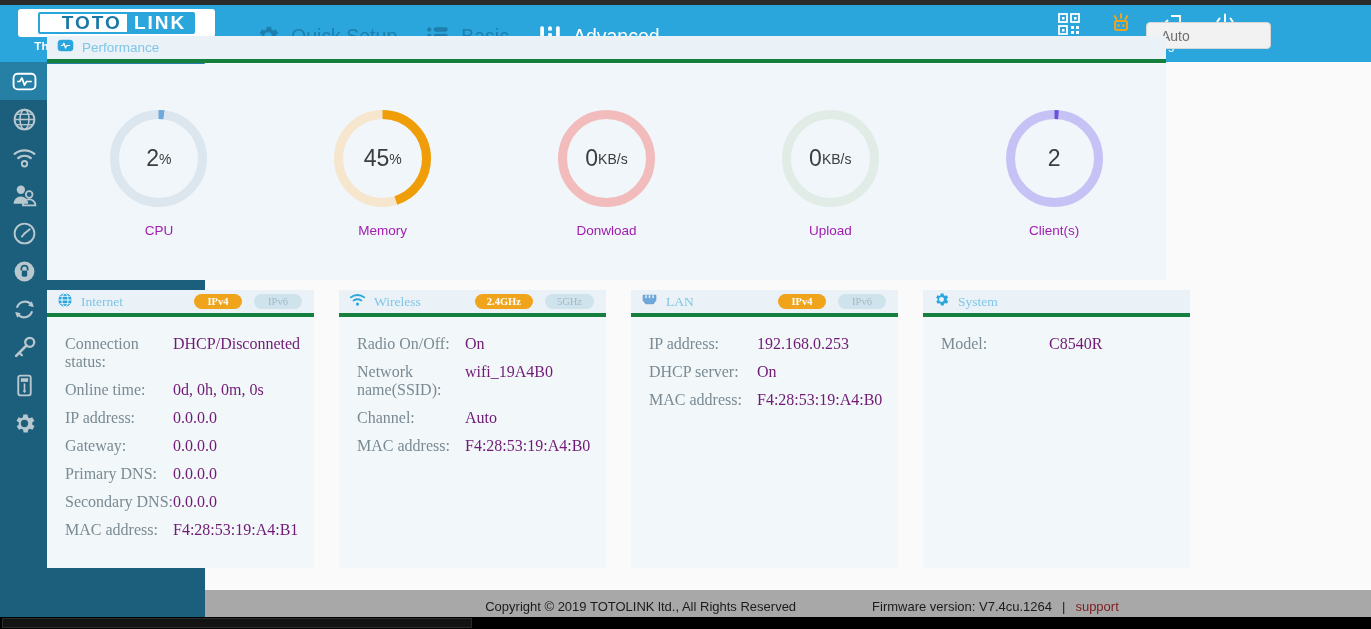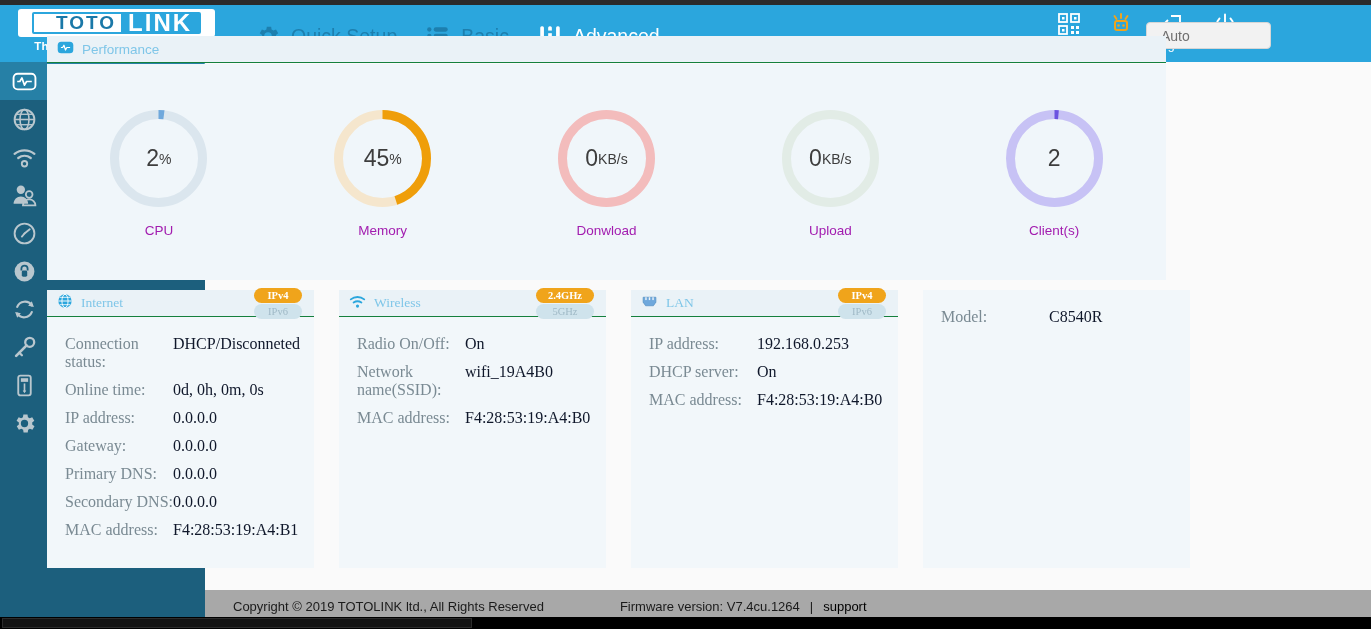--- a/index.html
+++ b/index.html
@@ -33,21 +33,21 @@
   .logo-inner {
     display: flex; align-items: center; gap: 0px;
     border: 2px solid #2ba6dd; border-radius: 2px; overflow: hidden;
     height: 22px;
   }
   .logo-toto {
     color: #1a78a8; font-weight: bold; font-size: 19px;
     letter-spacing: 2px; padding: 0 5px 0 22px; line-height: 18px;
   }
   .logo-link {
-    color: #ffffff; background: #2ba6dd; font-weight: bold; font-size: 24px;
+    color: #ffffff; background: #2ba6dd; font-weight: bold; font-size: 19px;
     letter-spacing: 2px; padding: 1px 7px 1px 7px; line-height: 18px;
   }
   .logo-tag {
     text-align: center; color: #ffffff; font-size: 11.5px; font-weight: bold;
     margin-top: 3px; letter-spacing: .1px;
   }
 
   
   .nav {
     position: absolute; left: 255px; top: 10px; height: 42px;
@@ -110,26 +110,26 @@
 
   
   .content {
     position: absolute; left: 205px; top: 62px;
     width: 1166px; height: 528px; background: #fafafa;
     overflow: hidden;
   }
   .panel-hd {
     height: 27px; display: flex; align-items: center;
     padding-left: 10px; background: #eaf2f7;
-    border-bottom: 1px solid #15803d;
+    border-bottom: 4px solid #15803d;
   }
   .panel-hd .ph-title {
     font-size: 13.5px; color: #7fc6e8; margin-left: 8px;
   }
-  .badges { margin-left: auto; display: flex; gap: 1px; padding-right: 12px; flex-direction: column; }
+  .badges { margin-left: auto; display: flex; gap: 12px; padding-right: 12px; }
   .badge {
     font-size: 10.5px; border-radius: 9px; padding: 2px 12px;
     color: #ffffff; background: #cfe3ec; min-width: 48px; text-align: center;
     cursor: pointer;
   }
   .badge.on { background: #f0a41b; font-weight: bold; }
   .badge.off { color: #9fb9c6; }
 
   
   .perf-hd {
@@ -164,33 +164,33 @@
     display: flex; gap: 25px; font-family: Liberation Serif, serif;
   }
   .info-panel {
     width: 267px; background: #f2f7fa; flex-shrink: 0;
   }
   .info-body { padding: 18px 0 0 18px; }
   .info-line {
     display: flex; margin-bottom: 10px; font-size: 16px; line-height: 18px;
   }
   .info-key { width: 108px; color: #7a8a93; flex-shrink: 0; }
-  .info-val { color: #0f172a; }
+  .info-val { color: #701a75; }
 
   
   .footer {
     position: absolute; left: 205px; top: 590px;
     width: 1166px; height: 32px; background: #a8a8a8;
-    display: flex; align-items: center; font-size: 13px; color: #1b1b1b;
+    display: flex; align-items: center; font-size: 13px; color: #1b1b1b; justify-content: center;
   }
   .footer .copy { margin-left: 28px; }
   .footer .fw { margin-left: 76px; }
   .footer .sep { margin: 0 10px; }
   .footer .support {
-    cursor: pointer; color: #000000;
+    cursor: pointer; color: #7f1d1d;
   }
   .hscroll-track {
     position: absolute; left: 0; bottom: 0; width: 1371px; height: 12px;
     background: #000000;
   }
   .hscroll-thumb {
     position: absolute; left: 2px; bottom: 1px; width: 470px; height: 10px;
     background: #131313; border: 1px solid #2c2c2c; cursor: pointer;
   }
   .bottom-left-fill {
@@ -570,20 +570,24 @@
       <div class="info-body">
         <div class="info-line">
           <span class="info-key">Radio On/Off:</span>
           <span class="info-val">On</span>
         </div>
         <div class="info-line">
           <span class="info-key">Network name(SSID):</span>
           <span class="info-val">wifi_19A4B0</span>
         </div>
         <div class="info-line">
+          <span class="info-key">Channel:</span>
+          <span class="info-val">Auto</span>
+        </div>
+        <div class="info-line">
           <span class="info-key">MAC address:</span>
           <span class="info-val">F4:28:53:19:A4:B0</span>
         </div>
       </div>
     </div>
 
     <div class="info-panel">
       <div class="panel-hd">
         <span>
           <svg width="17" height="17" viewBox="0 0 24 24">
@@ -609,20 +613,28 @@
           <span class="info-val">On</span>
         </div>
         <div class="info-line">
           <span class="info-key">MAC address:</span>
           <span class="info-val">F4:28:53:19:A4:B0</span>
         </div>
       </div>
     </div>
 
     <div class="info-panel">
+      <div class="panel-hd">
+        <span>
+          <svg width="17" height="17" viewBox="0 0 24 24">
+              <path fill="#2ba6dd" d="M19.4 13a7.6 7.6 0 000-2l2-1.6-2-3.4-2.4 1a7.6 7.6 0 00-1.7-1l-.4-2.6h-4l-.4 2.6a7.6 7.6 0 00-1.7 1l-2.4-1-2 3.4L6.6 11a7.6 7.6 0 000 2l-2 1.6 2 3.4 2.4-1c.5.4 1.1.8 1.7 1l.4 2.6h4l.4-2.6c.6-.2 1.2-.6 1.7-1l2.4 1 2-3.4-2.2-1.6zM12 15.5A3.5 3.5 0 1115.5 12 3.5 3.5 0 0112 15.5z"></path>
+            </svg>
+        </span>
+        <span class="ph-title">System</span>
+      </div>
       <div class="info-body">
         <div class="info-line">
           <span class="info-key">Model:</span>
           <span class="info-val">C8540R</span>
         </div>
       </div>
     </div>
 
   </div>
 

